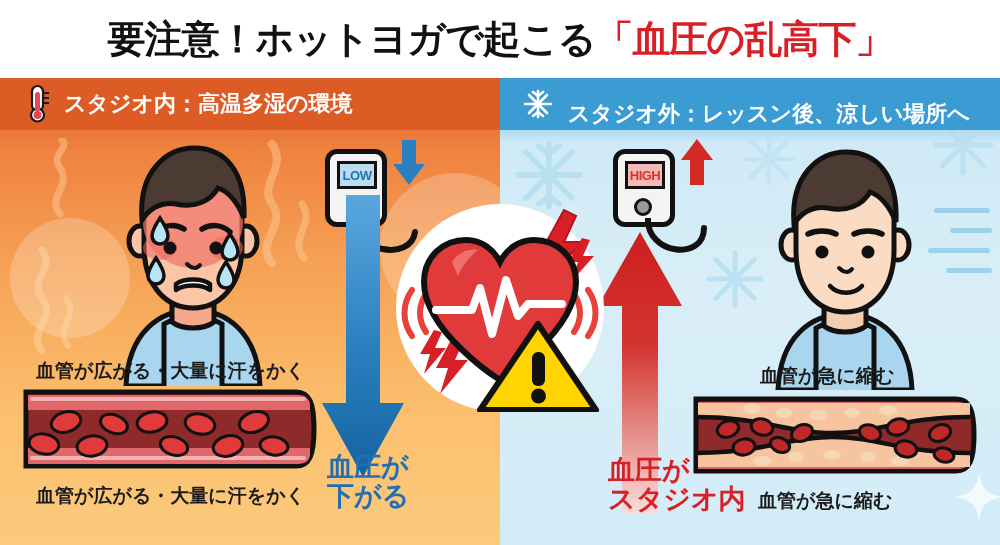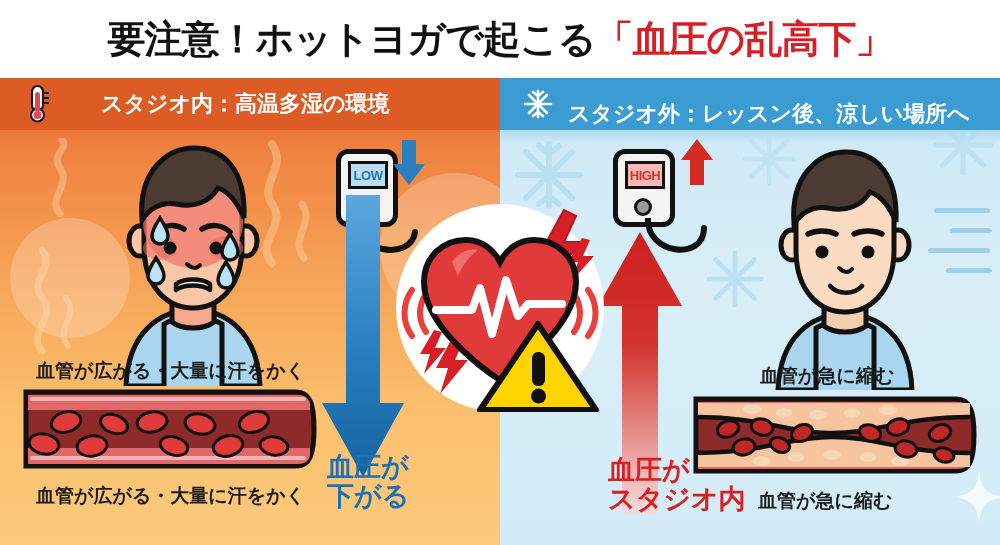--- a/index.html
+++ b/index.html
@@ -24,21 +24,21 @@
 
   
   .panel { position:absolute; top:78px; height:467px; overflow:hidden; }
   .panel-left  { left:0;   width:500px;
     background: linear-gradient(180deg, #e2622c 0%, #ef8340 16%, #f6a155 40%, #fbc06e 72%, #fcca7c 100%); }
   .panel-right { left:500px; width:500px;
     background: linear-gradient(180deg, #3f9fd4 0%, #cfeaf6 14%, #d9eef7 45%, #d2ecf7 100%); }
 
   
   .hdr { position:absolute; top:0; height:52px; width:100%; display:flex; align-items:center; }
-  .hdr-left  { background:#dd5c26;gap:37px; }
+  .hdr-left  { background:#dd5c26; }
   .hdr-right { background:#3a9cd2; }
   .hdr-ico { margin-left:18px; width:40px; display:flex; justify-content:center; align-items:center; }
   .hdr-txt { color:#ffffff; font-size:22px; font-weight:800; margin-left:6px; letter-spacing:0px; white-space:nowrap; }
   .hdr-right .hdr-txt { margin-left:10px;margin-top:20px; }
 
   
   .heatwave { position:absolute; opacity:.45; }
   .sun-blob { position:absolute; border-radius:50%; background:rgba(255,255,255,.22); }
   .snow { position:absolute; opacity:.55; }
   .windline { position:absolute; height:5px; border-radius:3px; background:#8fc9e8; opacity:.8; }
@@ -153,21 +153,21 @@
 
       <path d="M89 128 C94 133 99 133 102 129" stroke="#111" stroke-width="4" fill="none" stroke-linecap="round"></path>
       <path d="M78 148 C86 142 104 142 112 148 L112 154 C104 148 86 148 78 154 Z" fill="#fff" stroke="#111" stroke-width="4.5" stroke-linejoin="round"></path>
 
       <path d="M62 82 C62 82 54 94 54 100 a8 8 0 0 0 16 0 c0 -6 -8 -18 -8 -18 z" fill="#b8e4f6" stroke="#111" stroke-width="3.5"></path>
       <path d="M58 122 C58 122 50 134 50 140 a8 8 0 0 0 16 0 c0 -6 -8 -18 -8 -18 z" fill="#b8e4f6" stroke="#111" stroke-width="3.5"></path>
       <path d="M132 98 C132 98 124 110 124 116 a8 8 0 0 0 16 0 c0 -6 -8 -18 -8 -18 z" fill="#b8e4f6" stroke="#111" stroke-width="3.5"></path>
       <path d="M128 126 C128 126 120 138 120 144 a8 8 0 0 0 16 0 c0 -6 -8 -18 -8 -18 z" fill="#b8e4f6" stroke="#111" stroke-width="3.5"></path>
     </svg>
 
-    <div class="monitor" style="left:336px; top:71px;">
+    <div class="monitor" style="left:325px; top:71px;">
       <div class="mon-screen low">LOW</div>
       <div class="mon-knob"></div>
     </div>
     <svg style="position:absolute; left:345px; top:140px;" width="80" height="52" viewBox="0 0 80 52">
       <path d="M8 0 C8 34 66 44 70 14" stroke="#111" stroke-width="6" fill="none" stroke-linecap="round"></path>
     </svg>
 
     <svg style="position:absolute; left:392px; top:62px;" width="34" height="46" viewBox="0 0 34 46">
       <path d="M10 0 L24 0 L24 24 L33 24 L17 45 L1 24 L10 24 Z" fill="#2a7fc0"></path>
     </svg>

